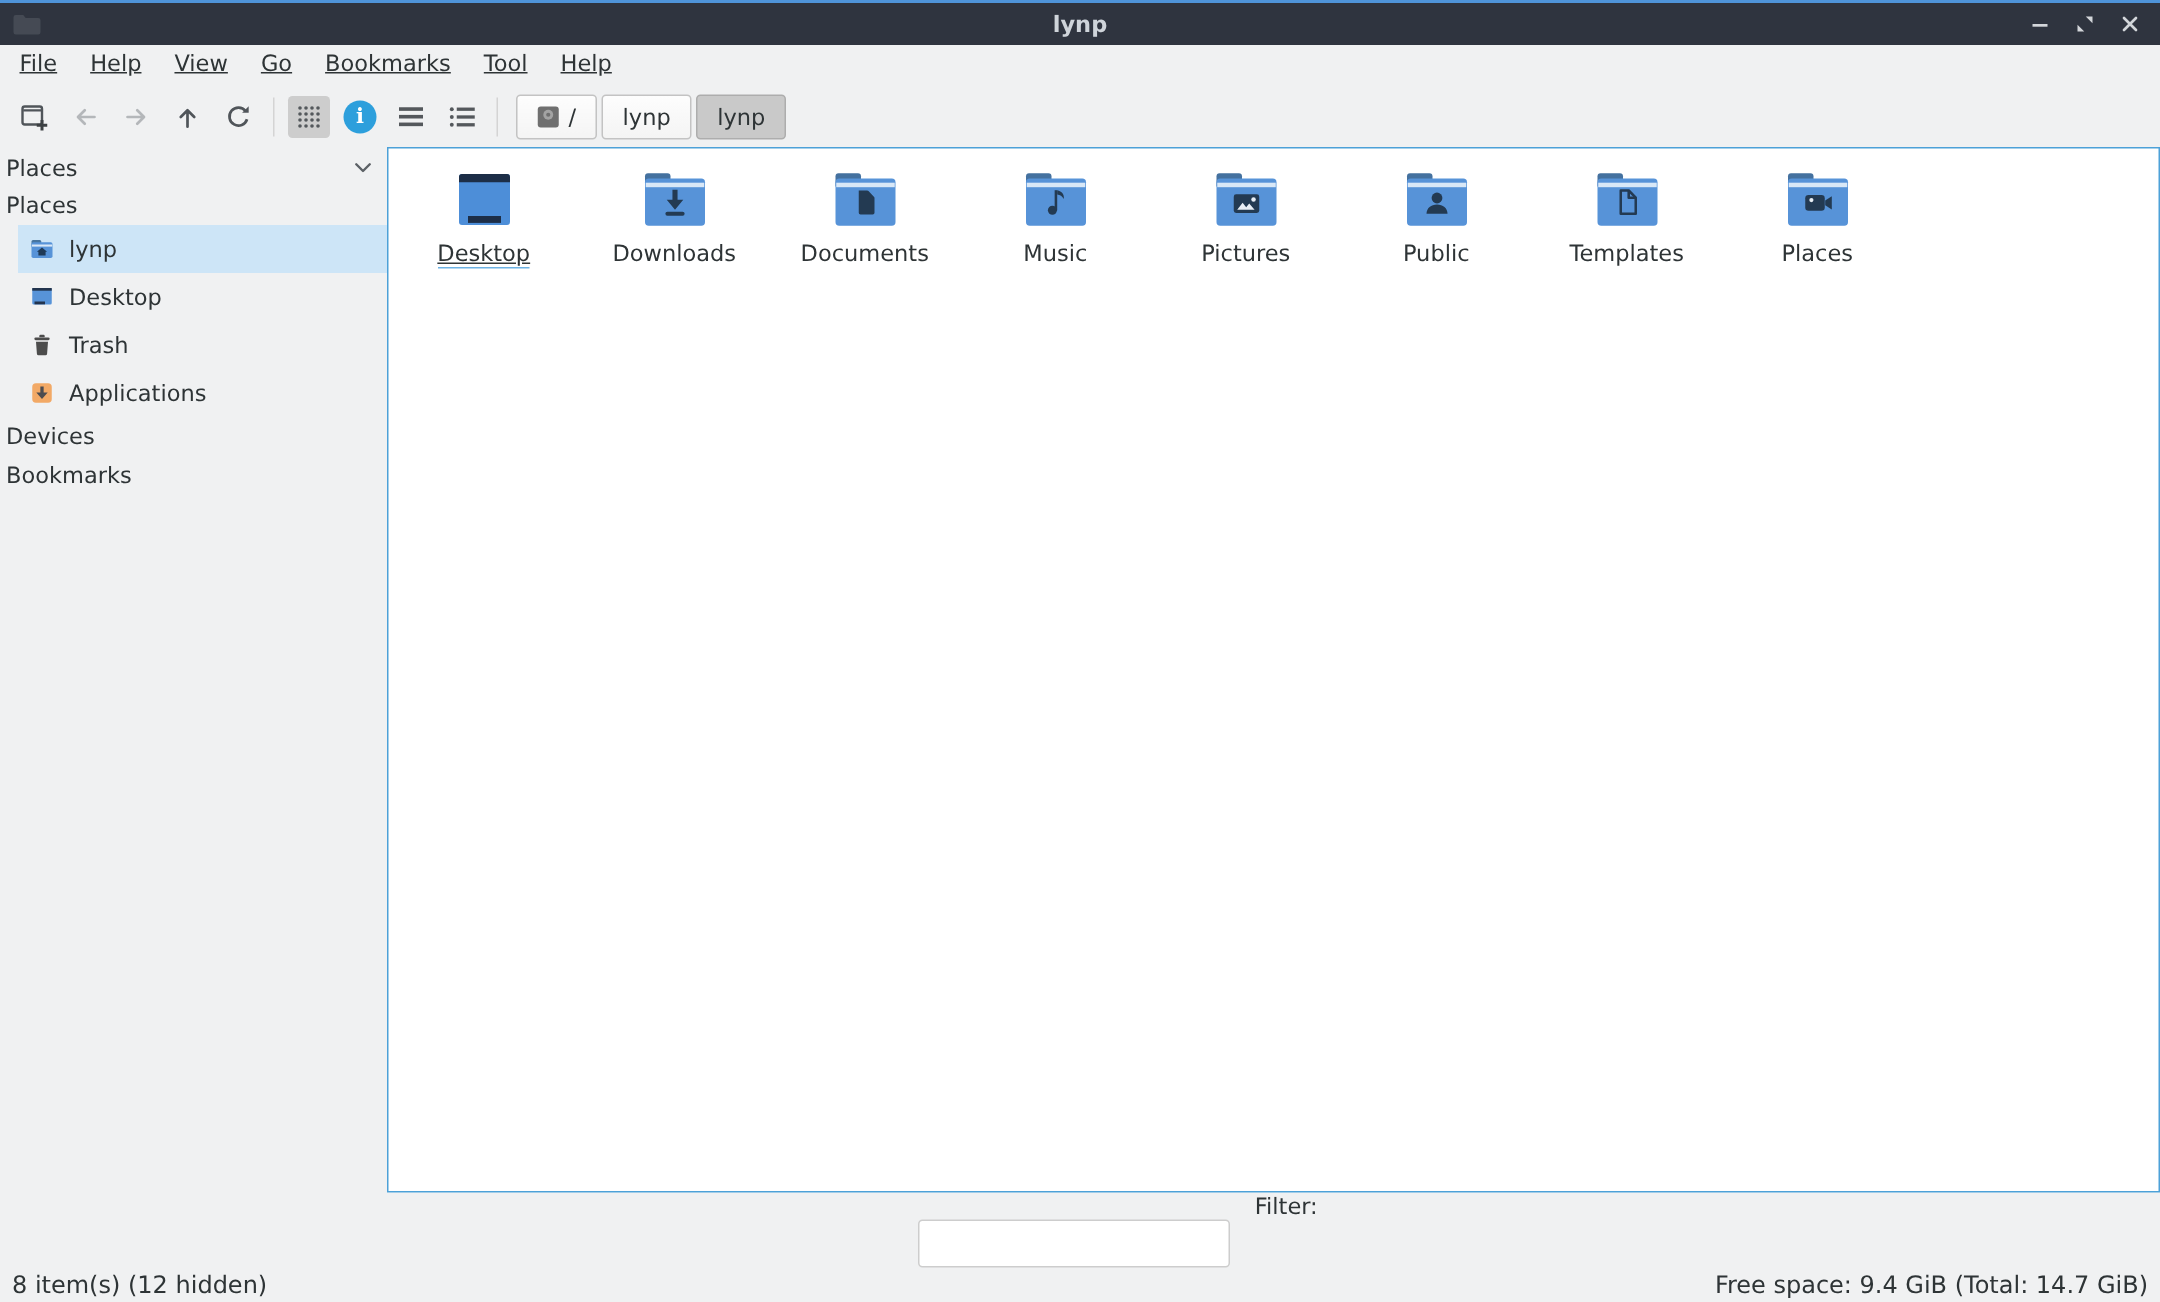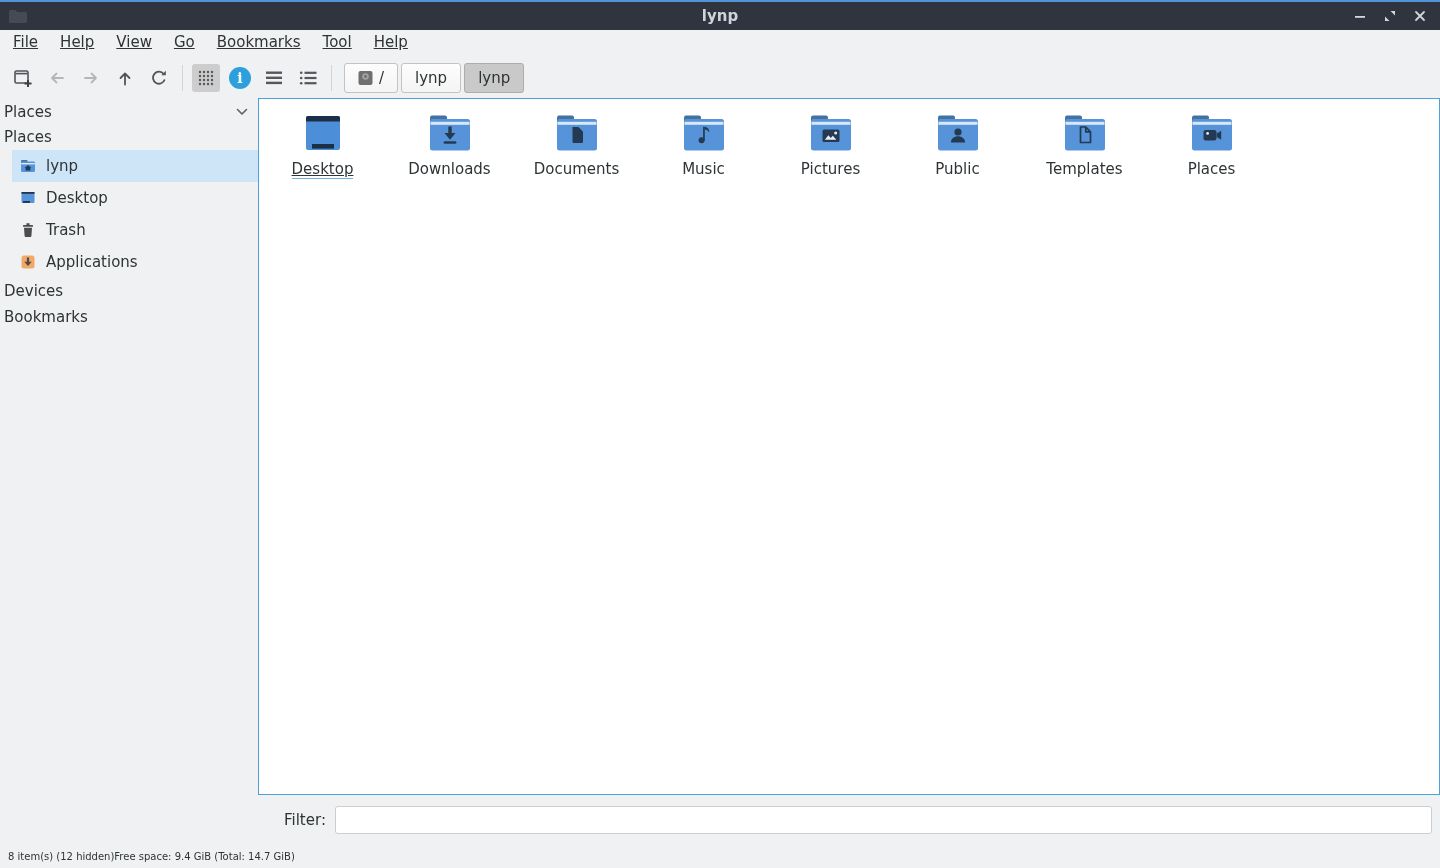--- a/index.html
+++ b/index.html
@@ -51,28 +51,28 @@
   .side-icon { width:16px; height:16px; display:flex; flex:none; }
   .main-panel {
     flex:1; background:#fff; border:1px solid #4da1d8;
     display:flex; flex-wrap:wrap; align-content:flex-start; padding-top:12px;
   }
   .grid-item { width:127px; display:flex; flex-direction:column; align-items:center; }
   .grid-icon { height:42px; display:flex; align-items:flex-end; }
   .grid-label { margin-top:7px; line-height:18px; }
   .grid-item.focused .grid-label { text-decoration:underline; border-bottom:1px solid #6cb2e4; }
   
-  .filter-row { height:50px; display:flex; align-items:center; }
+  .filter-row { height:50px; display:flex; align-items:center;flex-direction:column; }
   .filter-label { margin-left:284px; margin-right:9px; }
   .filter-input {
     flex:1; margin-right:8px; height:28px; border:1px solid #cdcdcd; border-radius:3px;
     background:#fff; font:inherit; padding:0 6px; outline:none;
   }
   
-  .statusbar { height:23px; display:flex; align-items:center; padding:0 8px; font-size:10px; }
+  .statusbar { height:23px; display:flex; align-items:center; justify-content:space-between; padding:0 8px; font-size:16px; }
 </style>
 </head>
 <body>
 
 <div class="titlebar">
   <span class="app-icon">
     <svg width="20" height="16" viewBox="0 0 20 16">
         <path d="M1 3.5A1.5 1.5 0 0 1 2.5 2h5l1.6 2h8.4A1.5 1.5 0 0 1 19 5.5v8a1.5 1.5 0 0 1-1.5 1.5h-15A1.5 1.5 0 0 1 1 13.5z" fill="#454a54"></path>
       </svg>
   </span>

